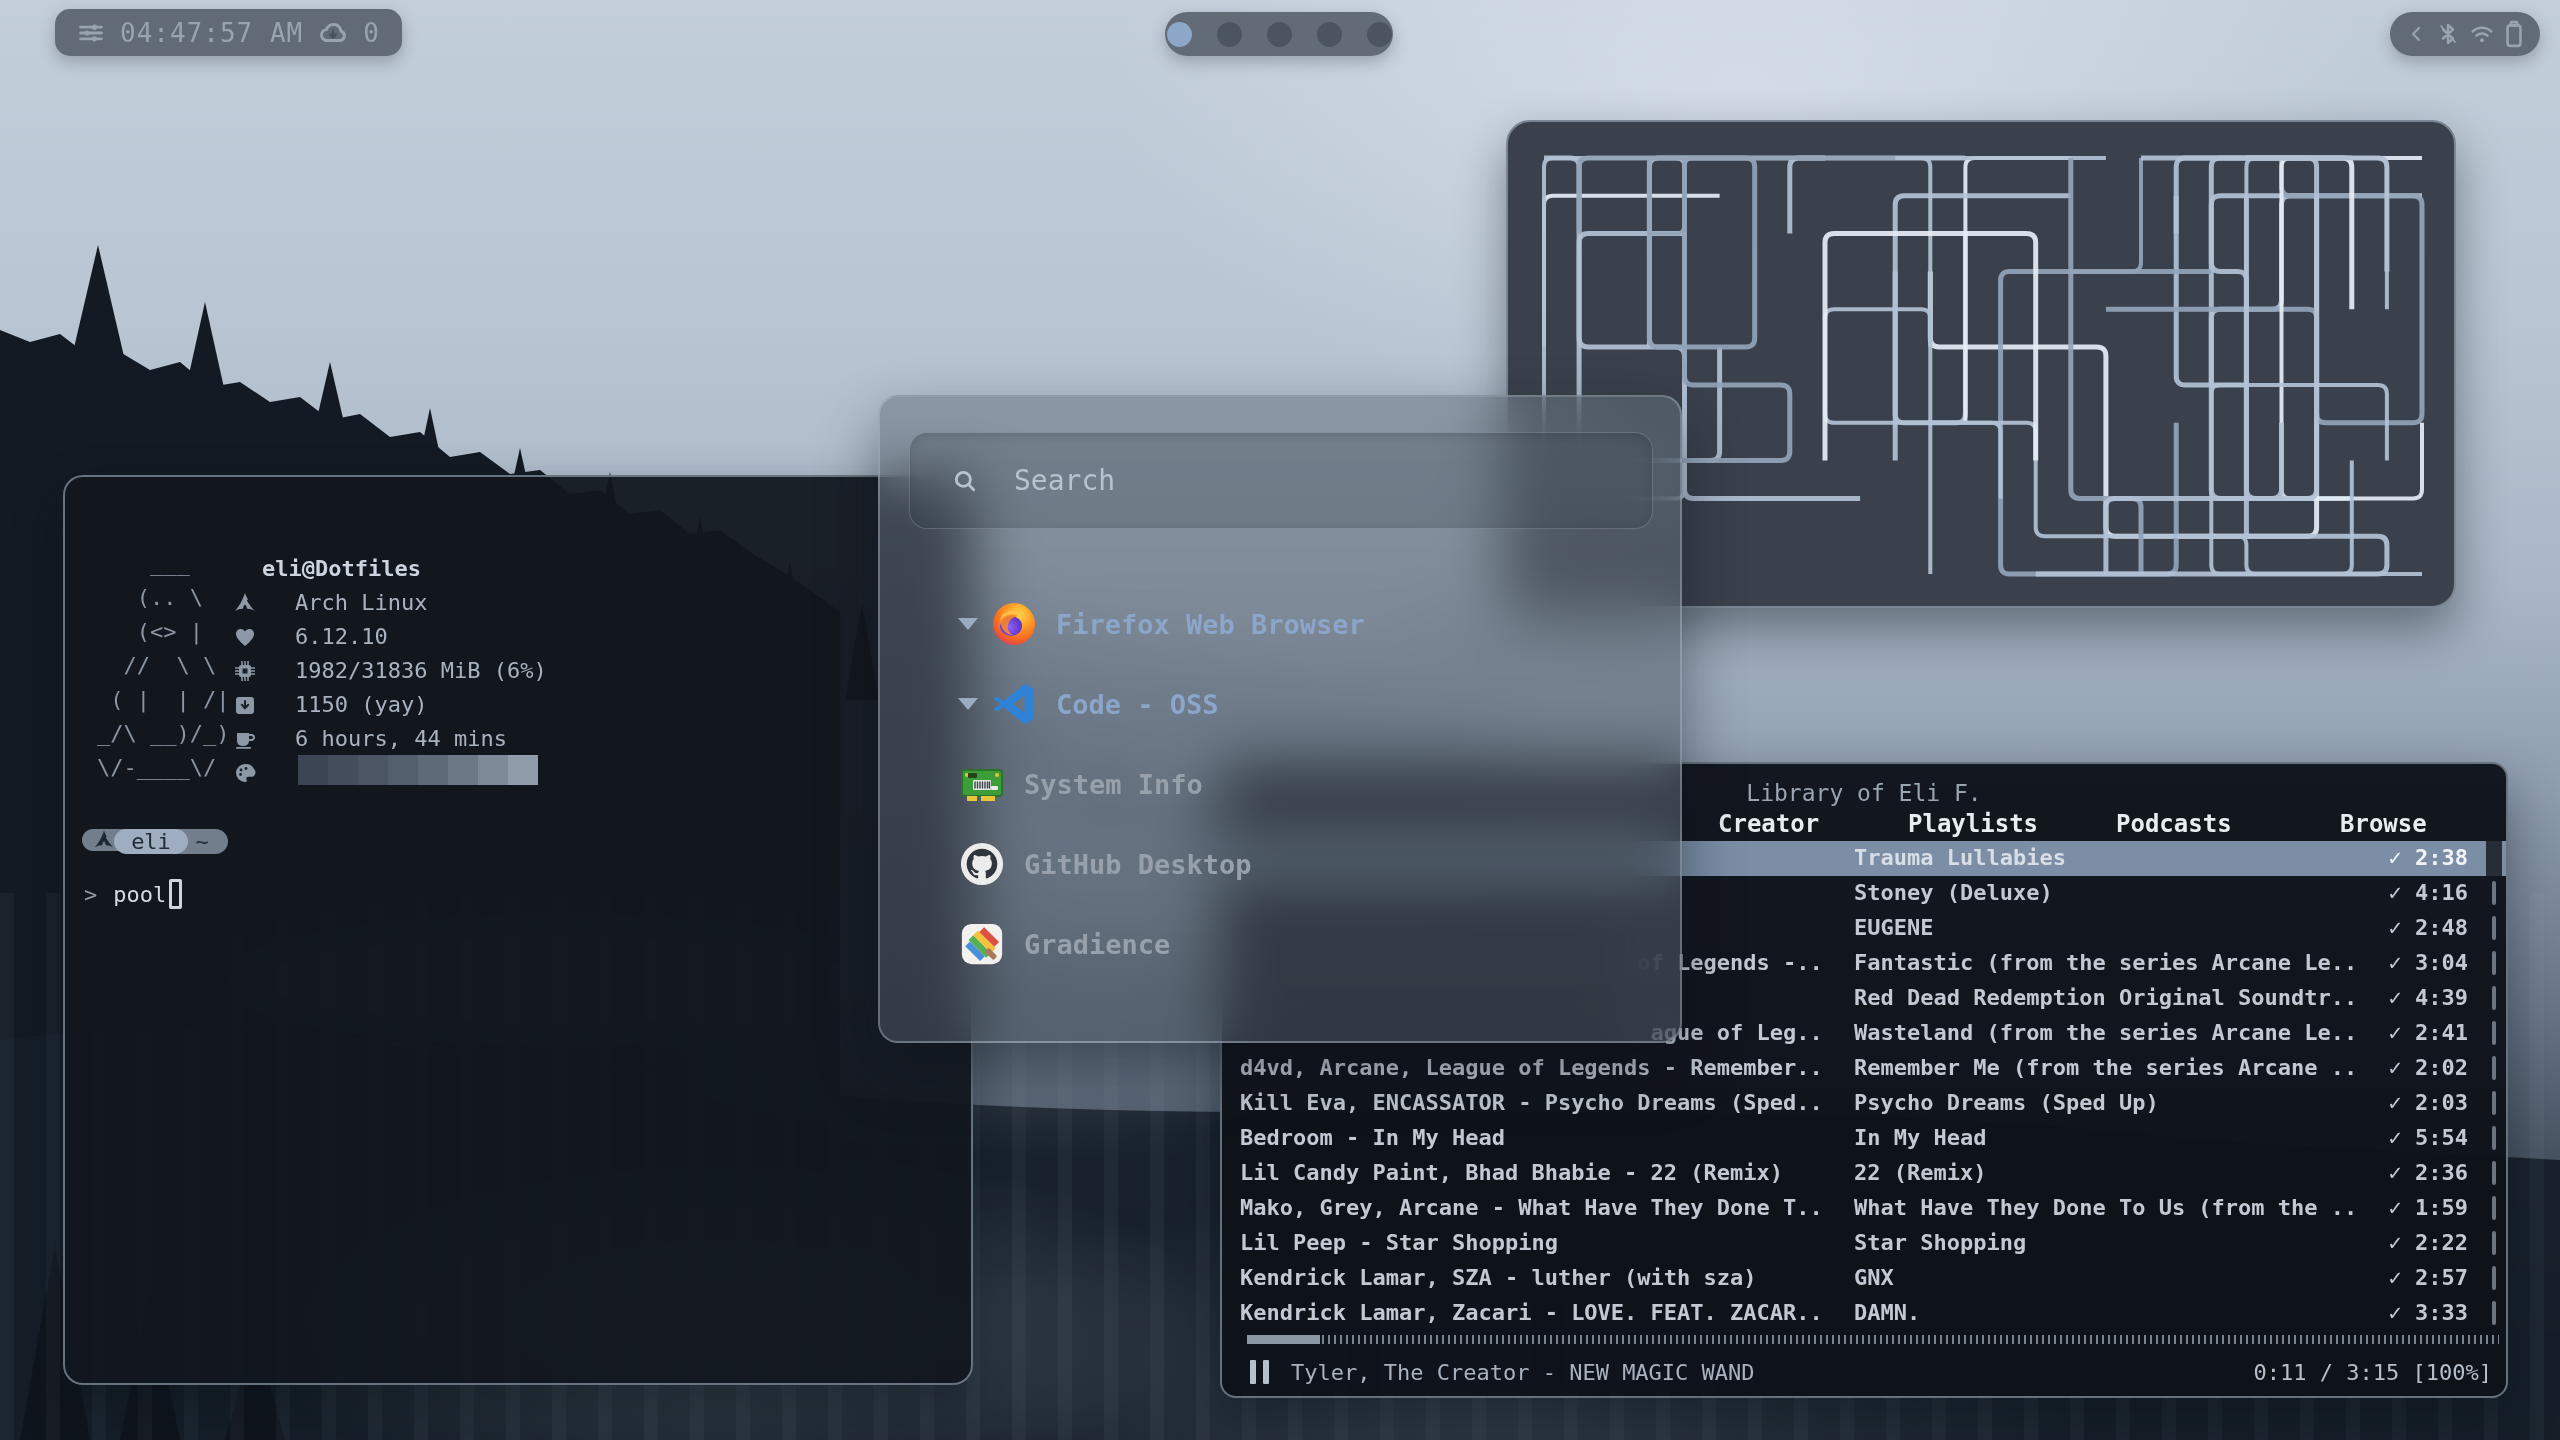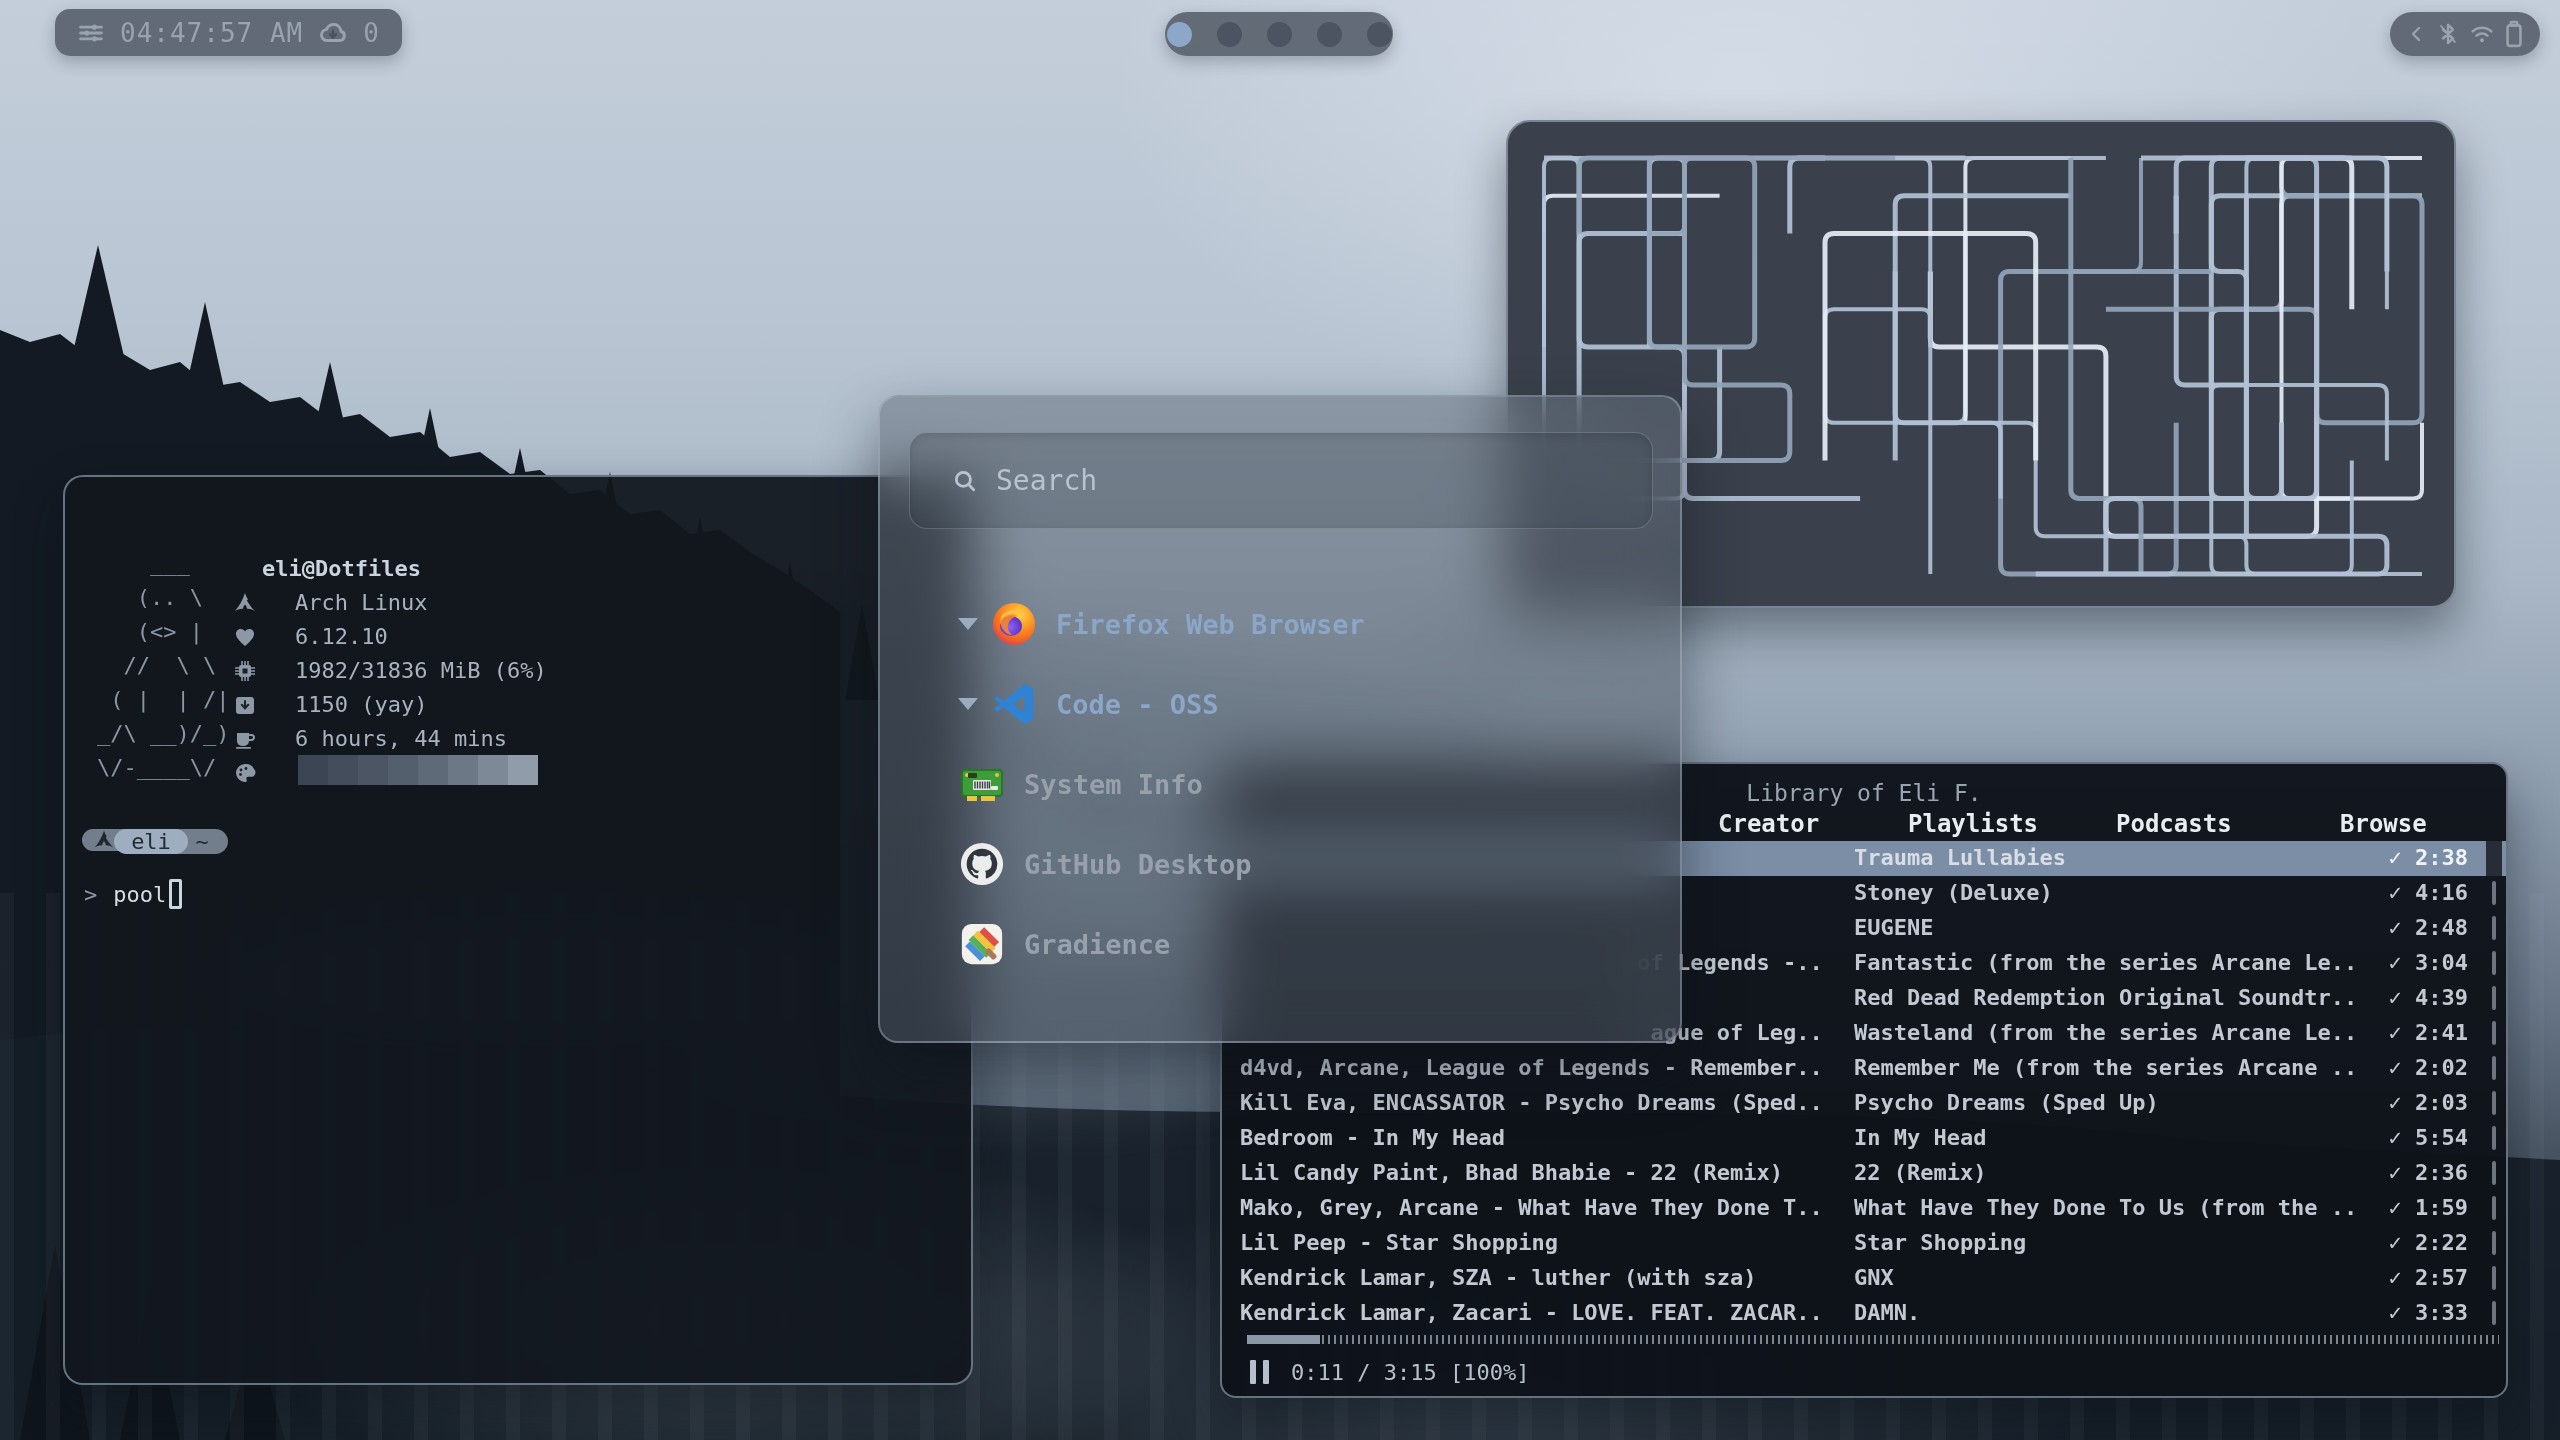--- a/index.html
+++ b/index.html
@@ -71,21 +71,21 @@
   
   #launcher-win { left:878px; top:395px; width:804px; height:648px; border-radius:20px;
     background:linear-gradient(180deg, rgba(101,112,126,.52), rgba(72,82,95,.58));
     backdrop-filter: blur(28px) saturate(.9);
     border:2px solid rgba(196,206,218,.35); z-index:50;
     box-shadow:0 28px 60px rgba(12,18,26,.45); }
   #search-box { position:absolute; left:29px; top:35px; width:744px; height:97px;
     border-radius:18px; background:rgba(58,68,80,.28);
     border:1px solid rgba(205,214,224,.22);
     box-shadow:inset 0 2px 8px rgba(20,28,38,.18);
-    display:flex; align-items:center; padding-left:42px; gap:18px; }
+    display:flex; align-items:center; padding-left:42px; gap:36px; }
   #search-box svg { stroke:#b9c3cf; fill:none; stroke-width:2.6; stroke-linecap:round; }
   #search-input { background:transparent; border:none; outline:none; flex:1;
     font:28px "DejaVu Sans Mono", monospace; color:#dde4ec; }
   #search-input::placeholder { color:#b9c3cf; opacity:1; }
   #app-list { position:absolute; left:78px; top:187px; right:40px; }
   .app-row { height:80px; display:flex; align-items:center; cursor:default; }
   .app-chevron { width:0; height:0; border-left:10px solid transparent; border-right:10px solid transparent;
     border-top:12px solid #9cacc0; margin-right:12px; }
   .app-icon { width:48px; height:48px; margin-right:18px; display:flex; align-items:center; justify-content:center; }
   .app-label { font-size:27px; color:#98a1ab;font-weight:bold; }
@@ -377,20 +377,21 @@
       </div>
     <div id="progress-bar">
       <div id="progress-elapsed" style="width: 73px;"></div>
       <div id="progress-rest" style="width: 1177px;"></div>
     </div>
     <div id="status-row">
       <span id="pause-icon">
           <i></i>
           <i></i>
         </span>
+      <span id="np-track">Tyler, The Creator - NEW MAGIC WAND</span>
       <span id="np-time">0:11 / 3:15 [100%]</span>
     </div>
   </div>
 
   <div class="win" id="launcher-win">
     <div id="search-box">
       <svg width="26" height="26" viewBox="0 0 24 24">
           <circle cx="10.5" cy="10.5" r="6.5"></circle>
           <path d="M15.5 15.5 L20 20"></path>
         </svg>

